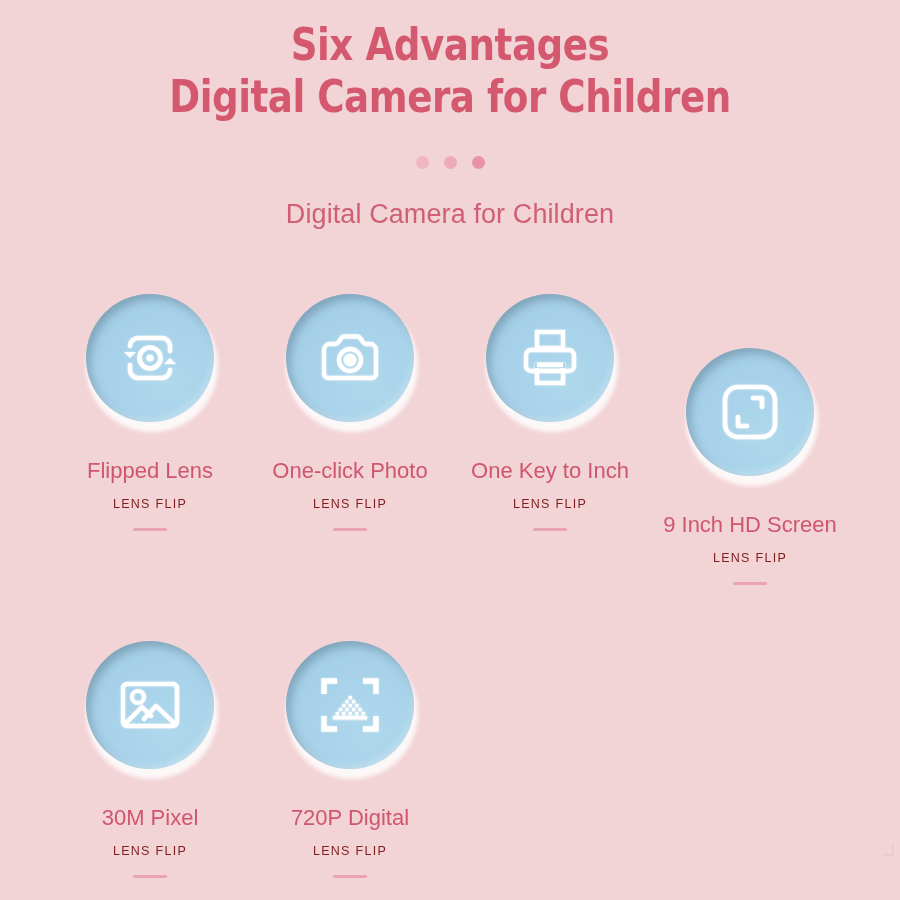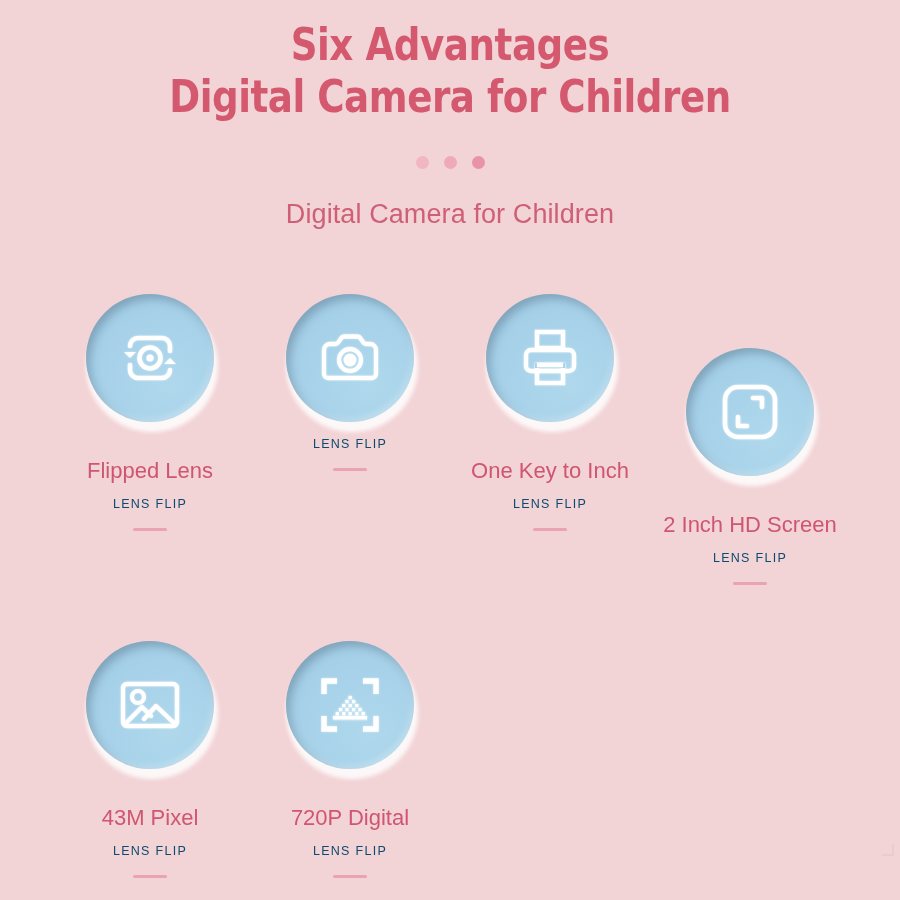--- a/index.html
+++ b/index.html
@@ -123,21 +123,21 @@
 
   .label {
     margin-top: 34px;
     color: #cf5570;
     font-size: 22px;
     text-align: center;
     white-space: nowrap;
   }
   .sublabel {
     margin-top: 13px;
-    color: #0c4a6e;
+    color: #7f1d1d;
     font-size: 12.5px;
     letter-spacing: 1.3px;
     text-align: center;
   }
   .divider {
     margin-top: 17px;
     width: 34px;
     height: 3px;
     border-radius: 2px;
     background: #e9a3b4;
@@ -200,20 +200,21 @@
         <div class="circle">
           <span>
             <svg class="icon-svg" width="66" height="56" viewBox="0 0 66 56" fill="none">
               <path d="M7 20 A6 6 0 0 1 13 14 L18 14 A4 4 0 0 0 21.5 12 L24 8.5 A4 4 0 0 1 27.5 6.5 L40 6.5 A4 4 0 0 1 43.5 8.5 L46 12 A4 4 0 0 0 49.5 14 L53 14 A6 6 0 0 1 59 20 L59 44 A4 4 0 0 1 55 48 L11 48 A4 4 0 0 1 7 44 Z" stroke="#ffffff" stroke-width="4.3" stroke-linejoin="round" fill="none"></path>
               <circle cx="33" cy="30" r="11" stroke="#ffffff" stroke-width="4.3" fill="none"></circle>
               <circle cx="33" cy="30" r="6.5" fill="#ffffff"></circle>
             </svg>
           </span>
         </div>
       </div>
+      <div class="label">One-click Photo</div>
       <div class="sublabel">LENS FLIP</div>
       <div class="divider"></div>
     </div>
 
     <div class="cell">
       <div class="circle-wrap">
         <div class="circle">
           <span>
             <svg class="icon-svg" width="62" height="62" viewBox="0 0 62 62" fill="none">
               <rect x="18" y="5" width="26" height="16" stroke="#ffffff" stroke-width="4.4" fill="none"></rect>
@@ -235,39 +236,39 @@
         <div class="circle">
           <span>
             <svg class="icon-svg" width="62" height="62" viewBox="0 0 62 62" fill="none">
               <rect x="6" y="6" width="50" height="50" rx="13" stroke="#ffffff" stroke-width="4.6" fill="none"></rect>
               <path d="M43 26 L43 17 L34 17" stroke="#ffffff" stroke-width="4.6" stroke-linecap="round" stroke-linejoin="round" fill="none"></path>
               <path d="M19 36 L19 45 L28 45" stroke="#ffffff" stroke-width="4.6" stroke-linecap="round" stroke-linejoin="round" fill="none"></path>
             </svg>
           </span>
         </div>
       </div>
-      <div class="label">2 Inch HD Screen</div>
+      <div class="label">9 Inch HD Screen</div>
       <div class="sublabel">LENS FLIP</div>
       <div class="divider"></div>
     </div>
 
     <div class="cell row2">
       <div class="circle-wrap">
         <div class="circle">
           <span>
             <svg class="icon-svg" width="64" height="54" viewBox="0 0 64 54" fill="none">
               <rect x="5" y="6" width="54" height="42" rx="4" stroke="#ffffff" stroke-width="4.4" fill="none"></rect>
               <circle cx="20" cy="19" r="6" stroke="#ffffff" stroke-width="4.2" fill="none"></circle>
               <path d="M9 44 L24 29 L33 38" stroke="#ffffff" stroke-width="4.4" stroke-linecap="round" stroke-linejoin="round" fill="none"></path>
               <path d="M26 41 L38 28 L56 45" stroke="#ffffff" stroke-width="4.4" stroke-linecap="round" stroke-linejoin="round" fill="none"></path>
             </svg>
           </span>
         </div>
       </div>
-      <div class="label">43M Pixel</div>
+      <div class="label">30M Pixel</div>
       <div class="sublabel">LENS FLIP</div>
       <div class="divider"></div>
     </div>
 
     <div class="cell row2">
       <div class="circle-wrap">
         <div class="circle">
           <span>
             <svg class="icon-svg" width="62" height="58" viewBox="0 0 62 58" fill="none">
               <path d="M5 18 L5 5 L18 5" stroke="#ffffff" stroke-width="5.4" stroke-linecap="butt" fill="none"></path>

